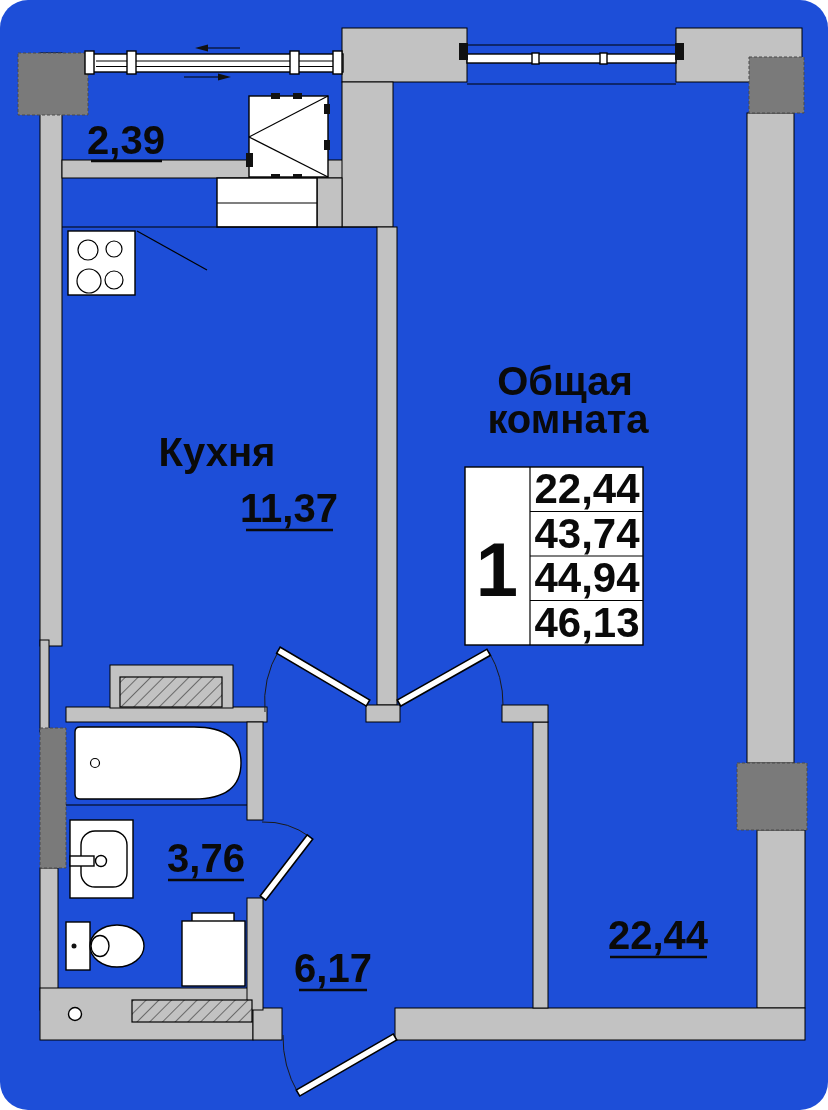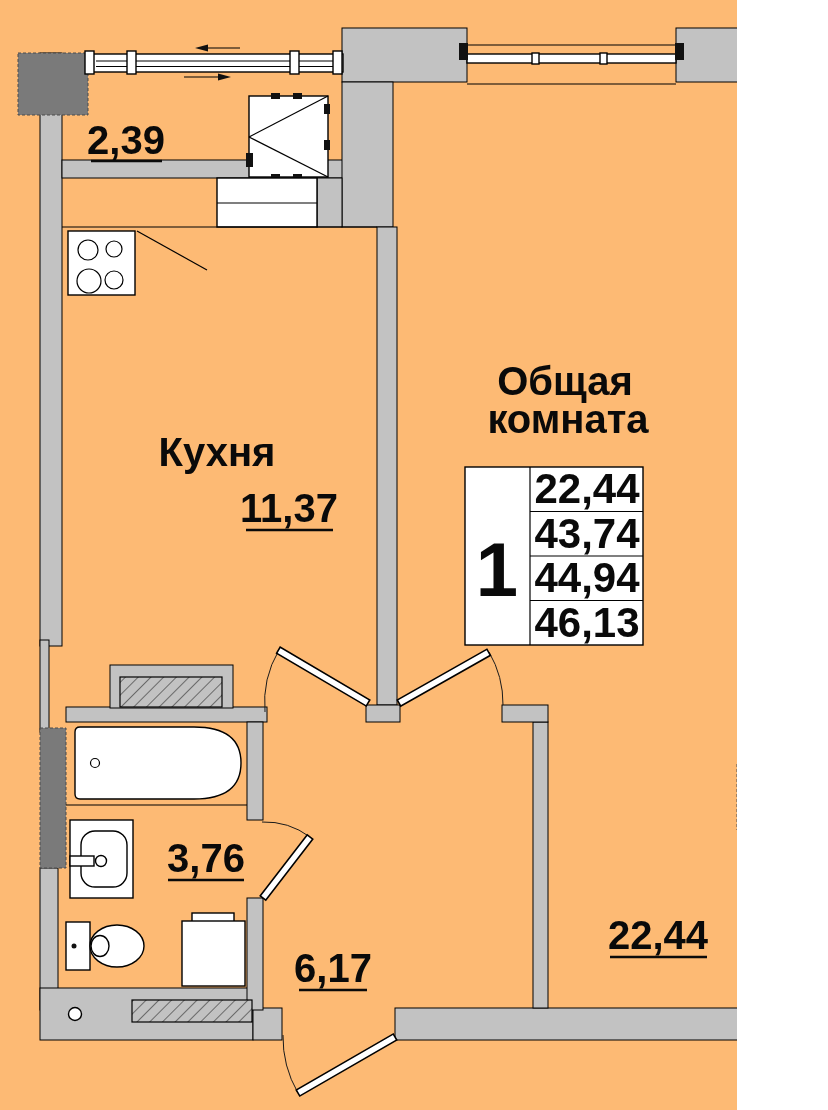--- a/index.html
+++ b/index.html
@@ -2,25 +2,26 @@
 <html><head>
 <meta charset="utf-8">
 <style>
   html, body {
     margin: 0;
     padding: 0;
     background: #ffffff;
   }
   .plan-stage {
     position: relative;
-    width: 737px;
+    width: 828px;
     height: 1110px;
-    background: #fdba74;
+    background: #1d4ed8;
     overflow: hidden;
     font-family: "Liberation Sans", sans-serif;
+    border-radius: 28px;
   }
   svg { display: block; }
   .wall   { fill: #c2c2c2; stroke: #000000; stroke-width: 1; }
   .column { fill: #7a7a7a; stroke: #4a4a4a; stroke-width: 1; stroke-dasharray: 3 2; }
   .fix    { fill: #ffffff; stroke: #000000; stroke-width: 1.4; }
   .thin   { fill: none;    stroke: #000000; stroke-width: 1.2; }
   .leaf   { fill: #ffffff; stroke: #000000; stroke-width: 1.6; }
   .arc    { fill: none;    stroke: #1a1a1a; stroke-width: 1; }
   .tick   { fill: #111111; stroke: none; }
   .hatch-box { fill: url(#hatchPat); stroke: #000000; stroke-width: 1.2; }

